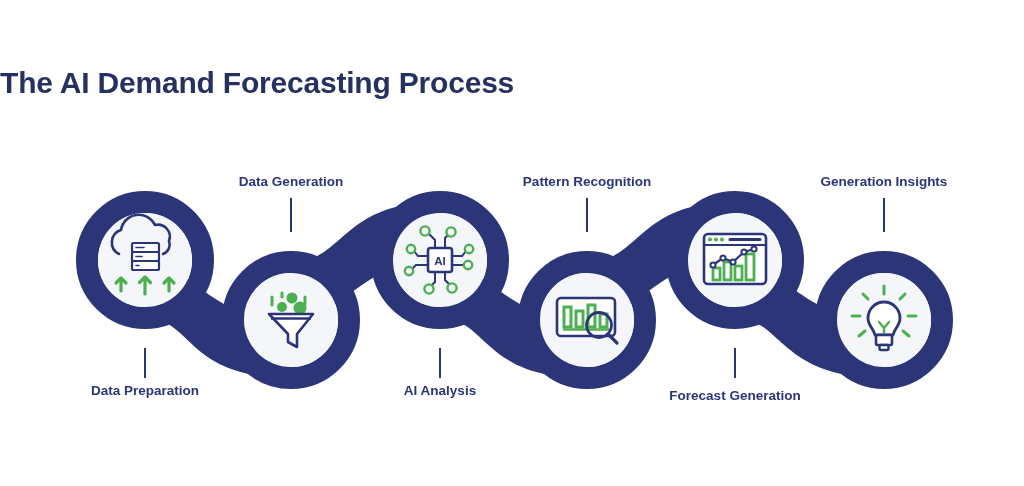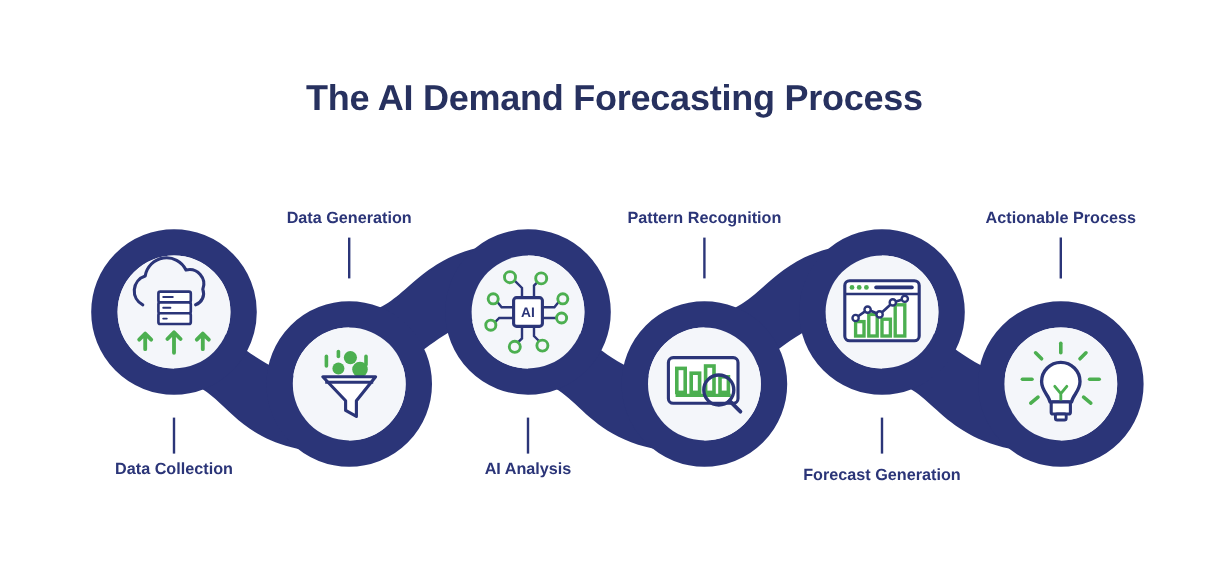--- a/index.html
+++ b/index.html
@@ -8,21 +8,21 @@
     background:#ffffff;
     font-family:"Liberation Sans", sans-serif;
     overflow:hidden;
     position:relative;
   }
   #stage{position:absolute;inset:0;}
   #title{
     position:absolute;
     left:0;right:0;
     top:66px;
-    text-align:center;
+    text-align:left;
     font-size:30px;
     font-weight:bold;
     color:#27315f;
     letter-spacing:-0.2px;
   }
   svg#chain{position:absolute;left:0;top:0;width:1024px;height:486px;}
   .label{
     position:absolute;
     font-size:13.5px;
     font-weight:bold;
@@ -191,20 +191,20 @@
         <line x1="-25" y1="16" x2="-19" y2="11"></line>
         <line x1="25" y1="16" x2="19" y2="11"></line>
       </g>
       <path d="M-16,-2 a16,16 0 1,1 32,0 c0,8 -6,11 -7,17 l-18,0 c-1,-6 -7,-9 -7,-17 Z" fill="#ffffff" stroke="#2b3578" stroke-width="2.8" stroke-linejoin="round"></path>
       <path d="M-5,2 L0,8 L5,2 M0,8 L0,15" fill="none" stroke="#4caf50" stroke-width="2.4" stroke-linecap="round" stroke-linejoin="round"></path>
       <rect x="-8" y="15" width="16" height="10" rx="1.5" fill="#ffffff" stroke="#2b3578" stroke-width="2.6"></rect>
       <rect x="-4.5" y="25" width="9" height="5" rx="1.5" fill="#ffffff" stroke="#2b3578" stroke-width="2.4"></rect>
     </g>
   </svg>
 
-  <div class="label" style="left:145px;top:383px;">Data Collection</div>
+  <div class="label" style="left:145px;top:383px;">Data Preparation</div>
   <div class="label" style="left:291px;top:174px;">Data Generation</div>
   <div class="label" style="left:440px;top:383px;text-align:right;">AI Analysis</div>
   <div class="label" style="left:587px;top:174px;">Pattern Recognition</div>
   <div class="label" style="left:735px;top:388px;">Forecast Generation</div>
-  <div class="label" style="left:884px;top:174px;">Actionable Process</div>
+  <div class="label" style="left:884px;top:174px;">Generation Insights</div>
 
 </div>
 
 </body></html>

